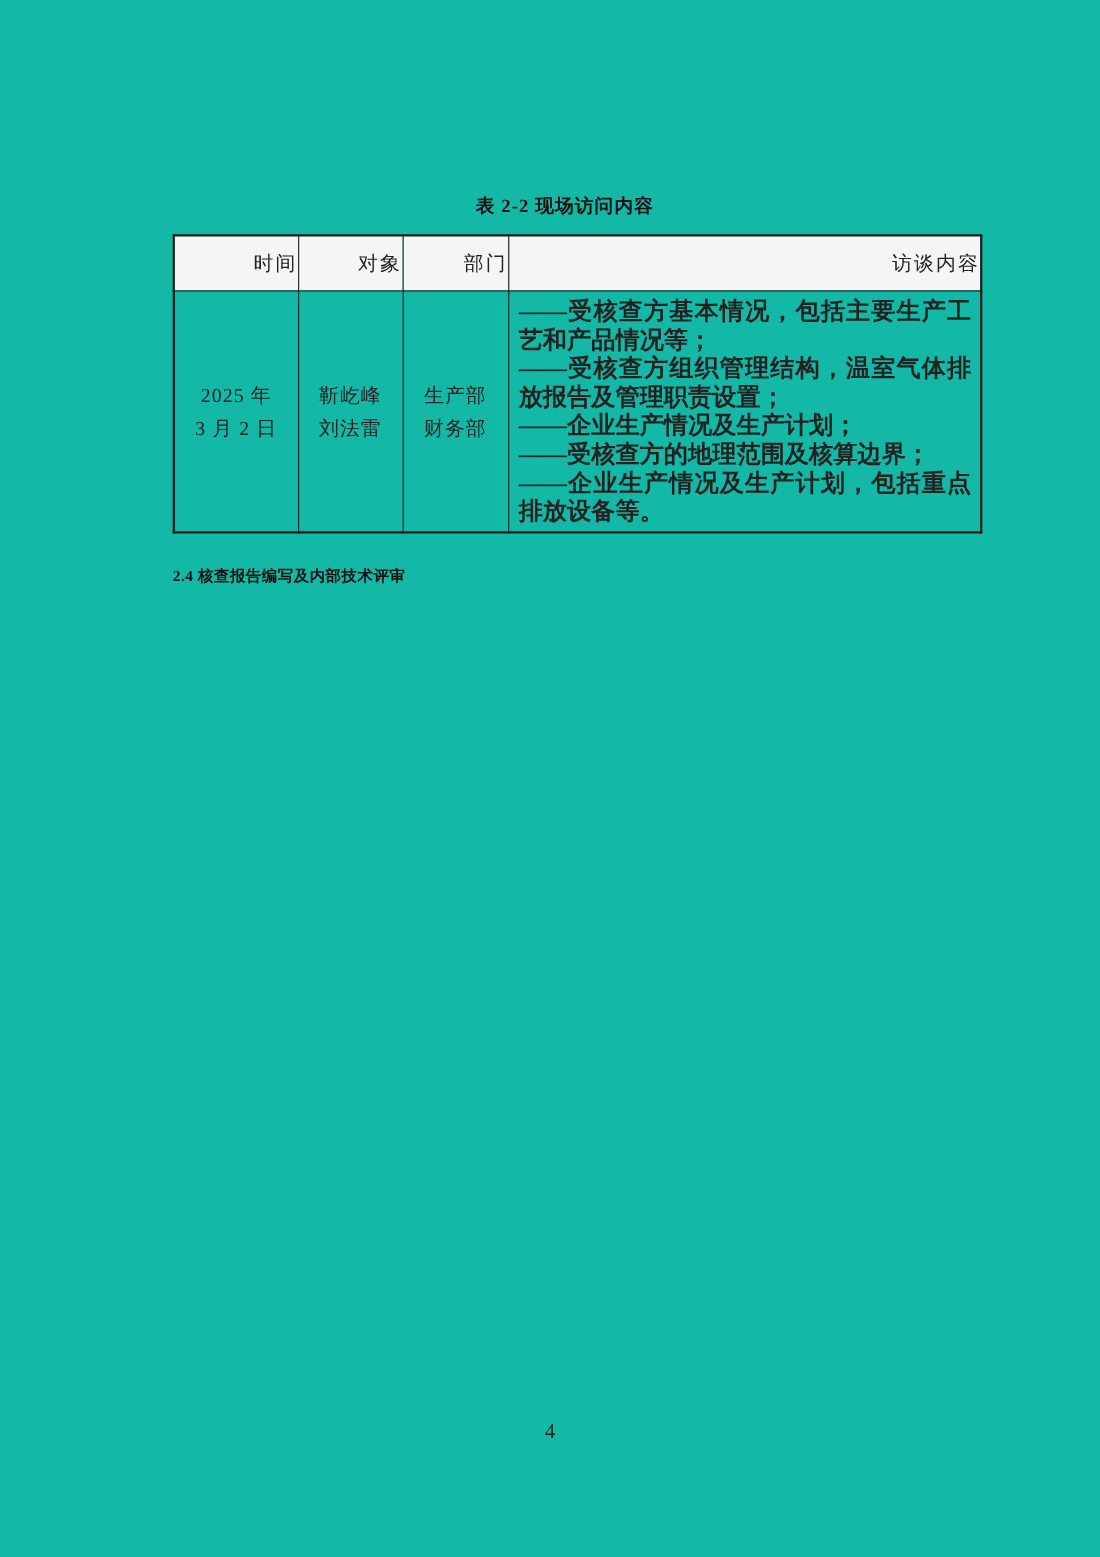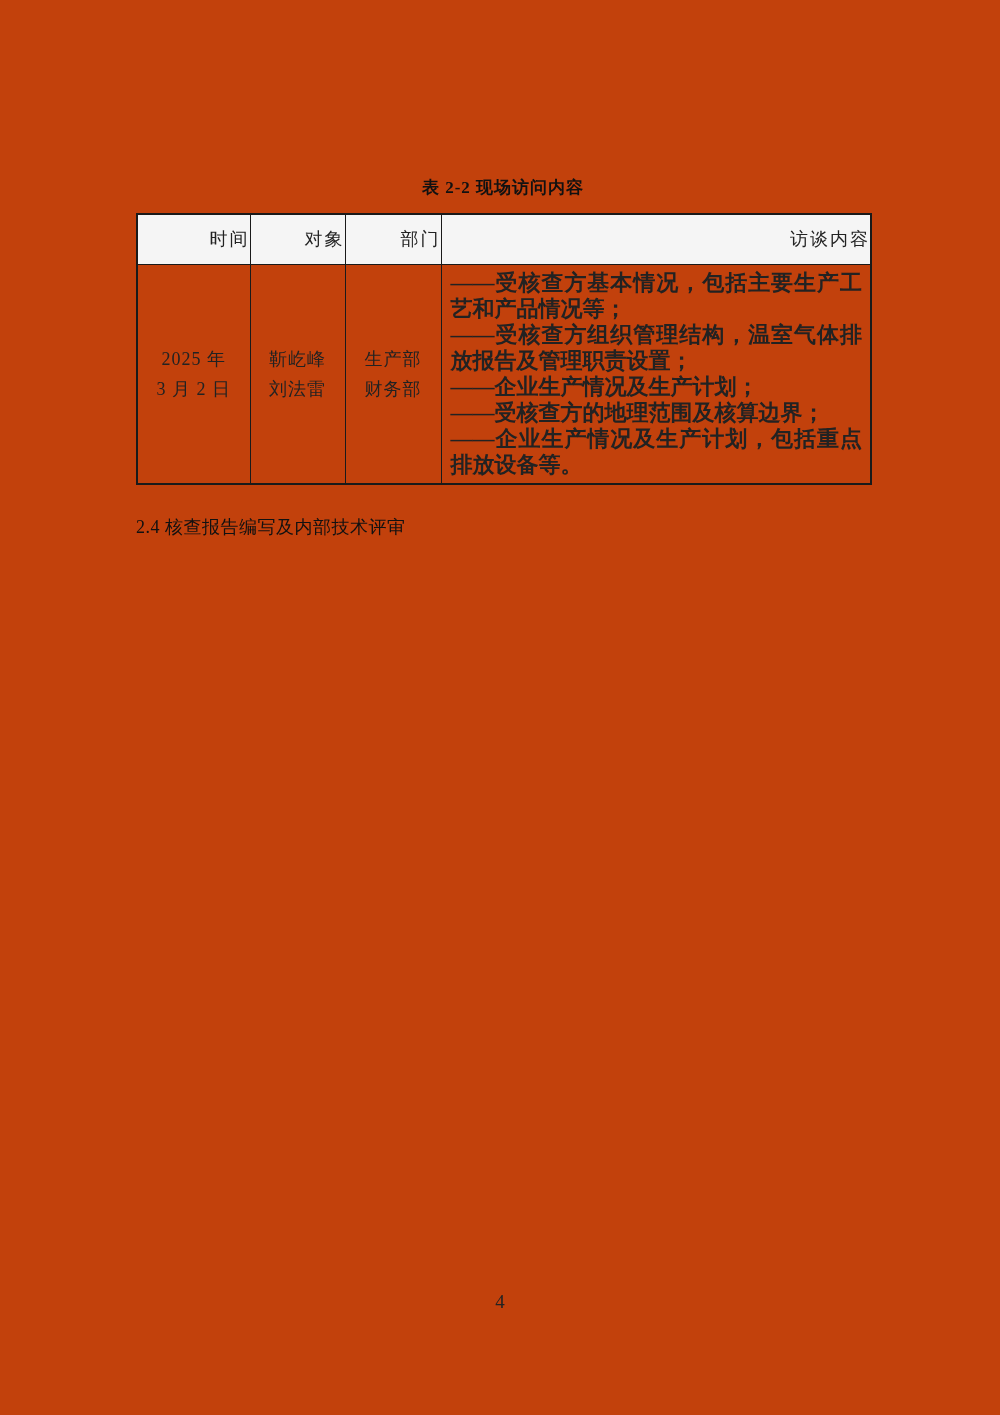--- a/index.html
+++ b/index.html
@@ -6,24 +6,25 @@
 
   html, body {
     background: #ffffff;
   }
 
   .page {
     position: relative;
     width: 1000px;
     height: 1415px;
     margin: 0 auto;
-    background: #c2410c;
+    background: #14b8a6;
     color: #1a1a1a;
     font-family: "Liberation Serif", "DejaVu Serif", serif;
     overflow: hidden;
+    padding-left: 21px;
   }
 
   .content {
     padding: 176px 130px 0 136px; 
   }
 
   .table-caption {
     text-align: center;
     font-size: 17px;
     font-weight: bold;
@@ -77,22 +78,22 @@
   }
 
   td.interview-content .content-line {
     text-align: justify;
     text-align-last: left;
   }
 
   .section-heading {
     margin-top: 30px;
     margin-bottom: 8px;
-    font-size: 18px;
-    font-weight: normal;
+    font-size: 14px;
+    font-weight: bold;
     color: #111;
     letter-spacing: 0.5px;
   }
 
   .body-paragraph {
     font-size: 21px;
     line-height: 55px;
     text-align: justify;
     text-align-last: left;
     text-indent: 2.2em;

